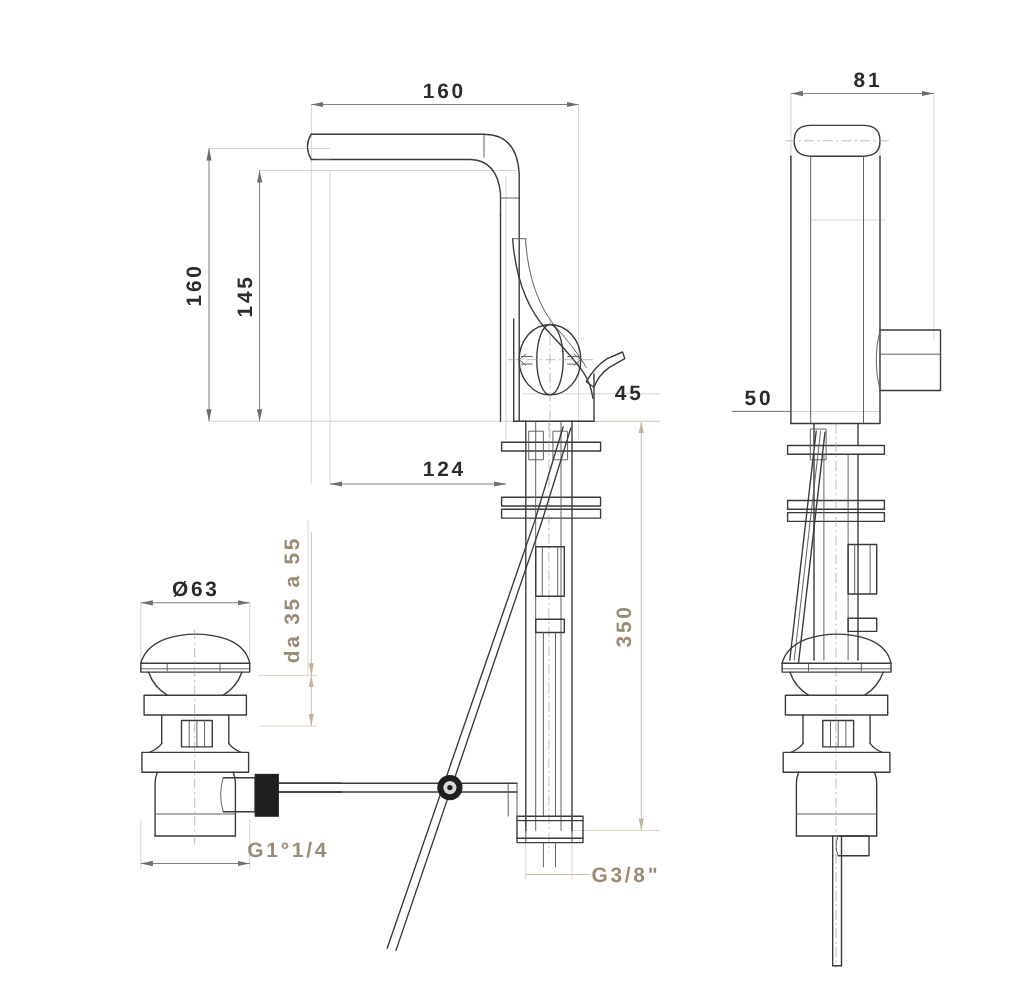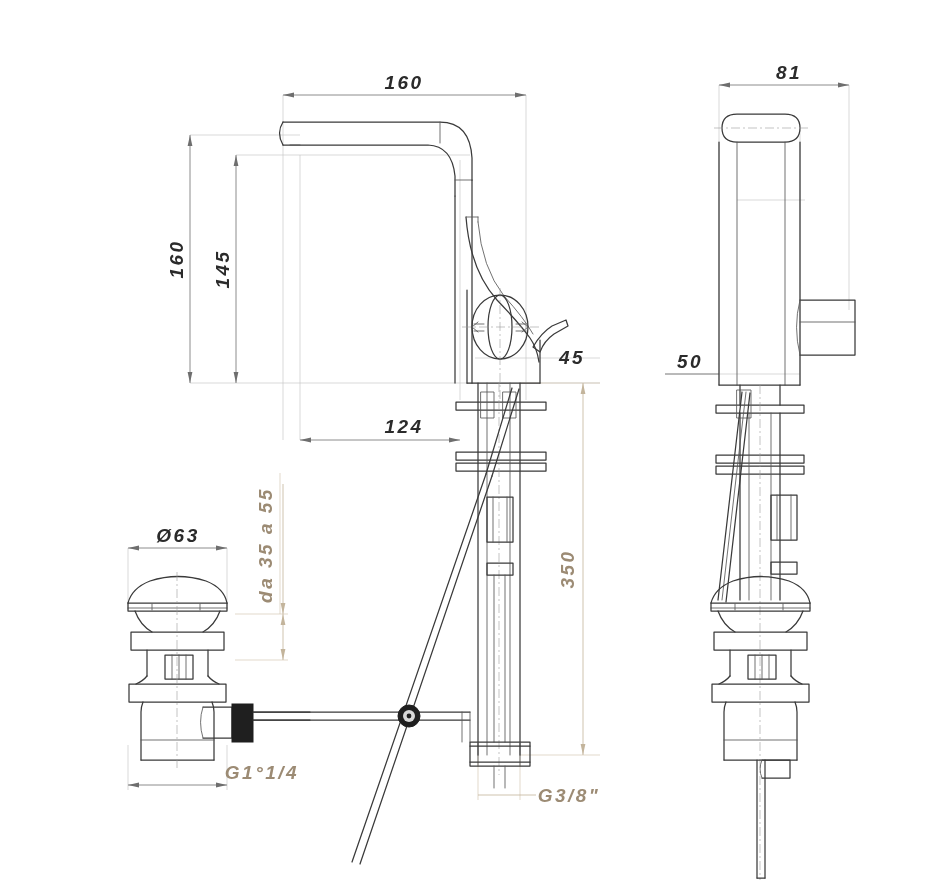--- a/index.html
+++ b/index.html
@@ -10,21 +10,20 @@
   }
   body {
     font-family: "Liberation Sans", sans-serif;
   }
   #drawing-root {
     position: relative;
     width: 940px;
     height: 893px;
     background: #ffffff;
     overflow: hidden;
-    font-style: italic;
   }
   #drawing-svg {
     position: absolute;
     left: 0;
     top: 0;
     width: 940px;
     height: 893px;
     display: block;
   }
   .dim-text {

